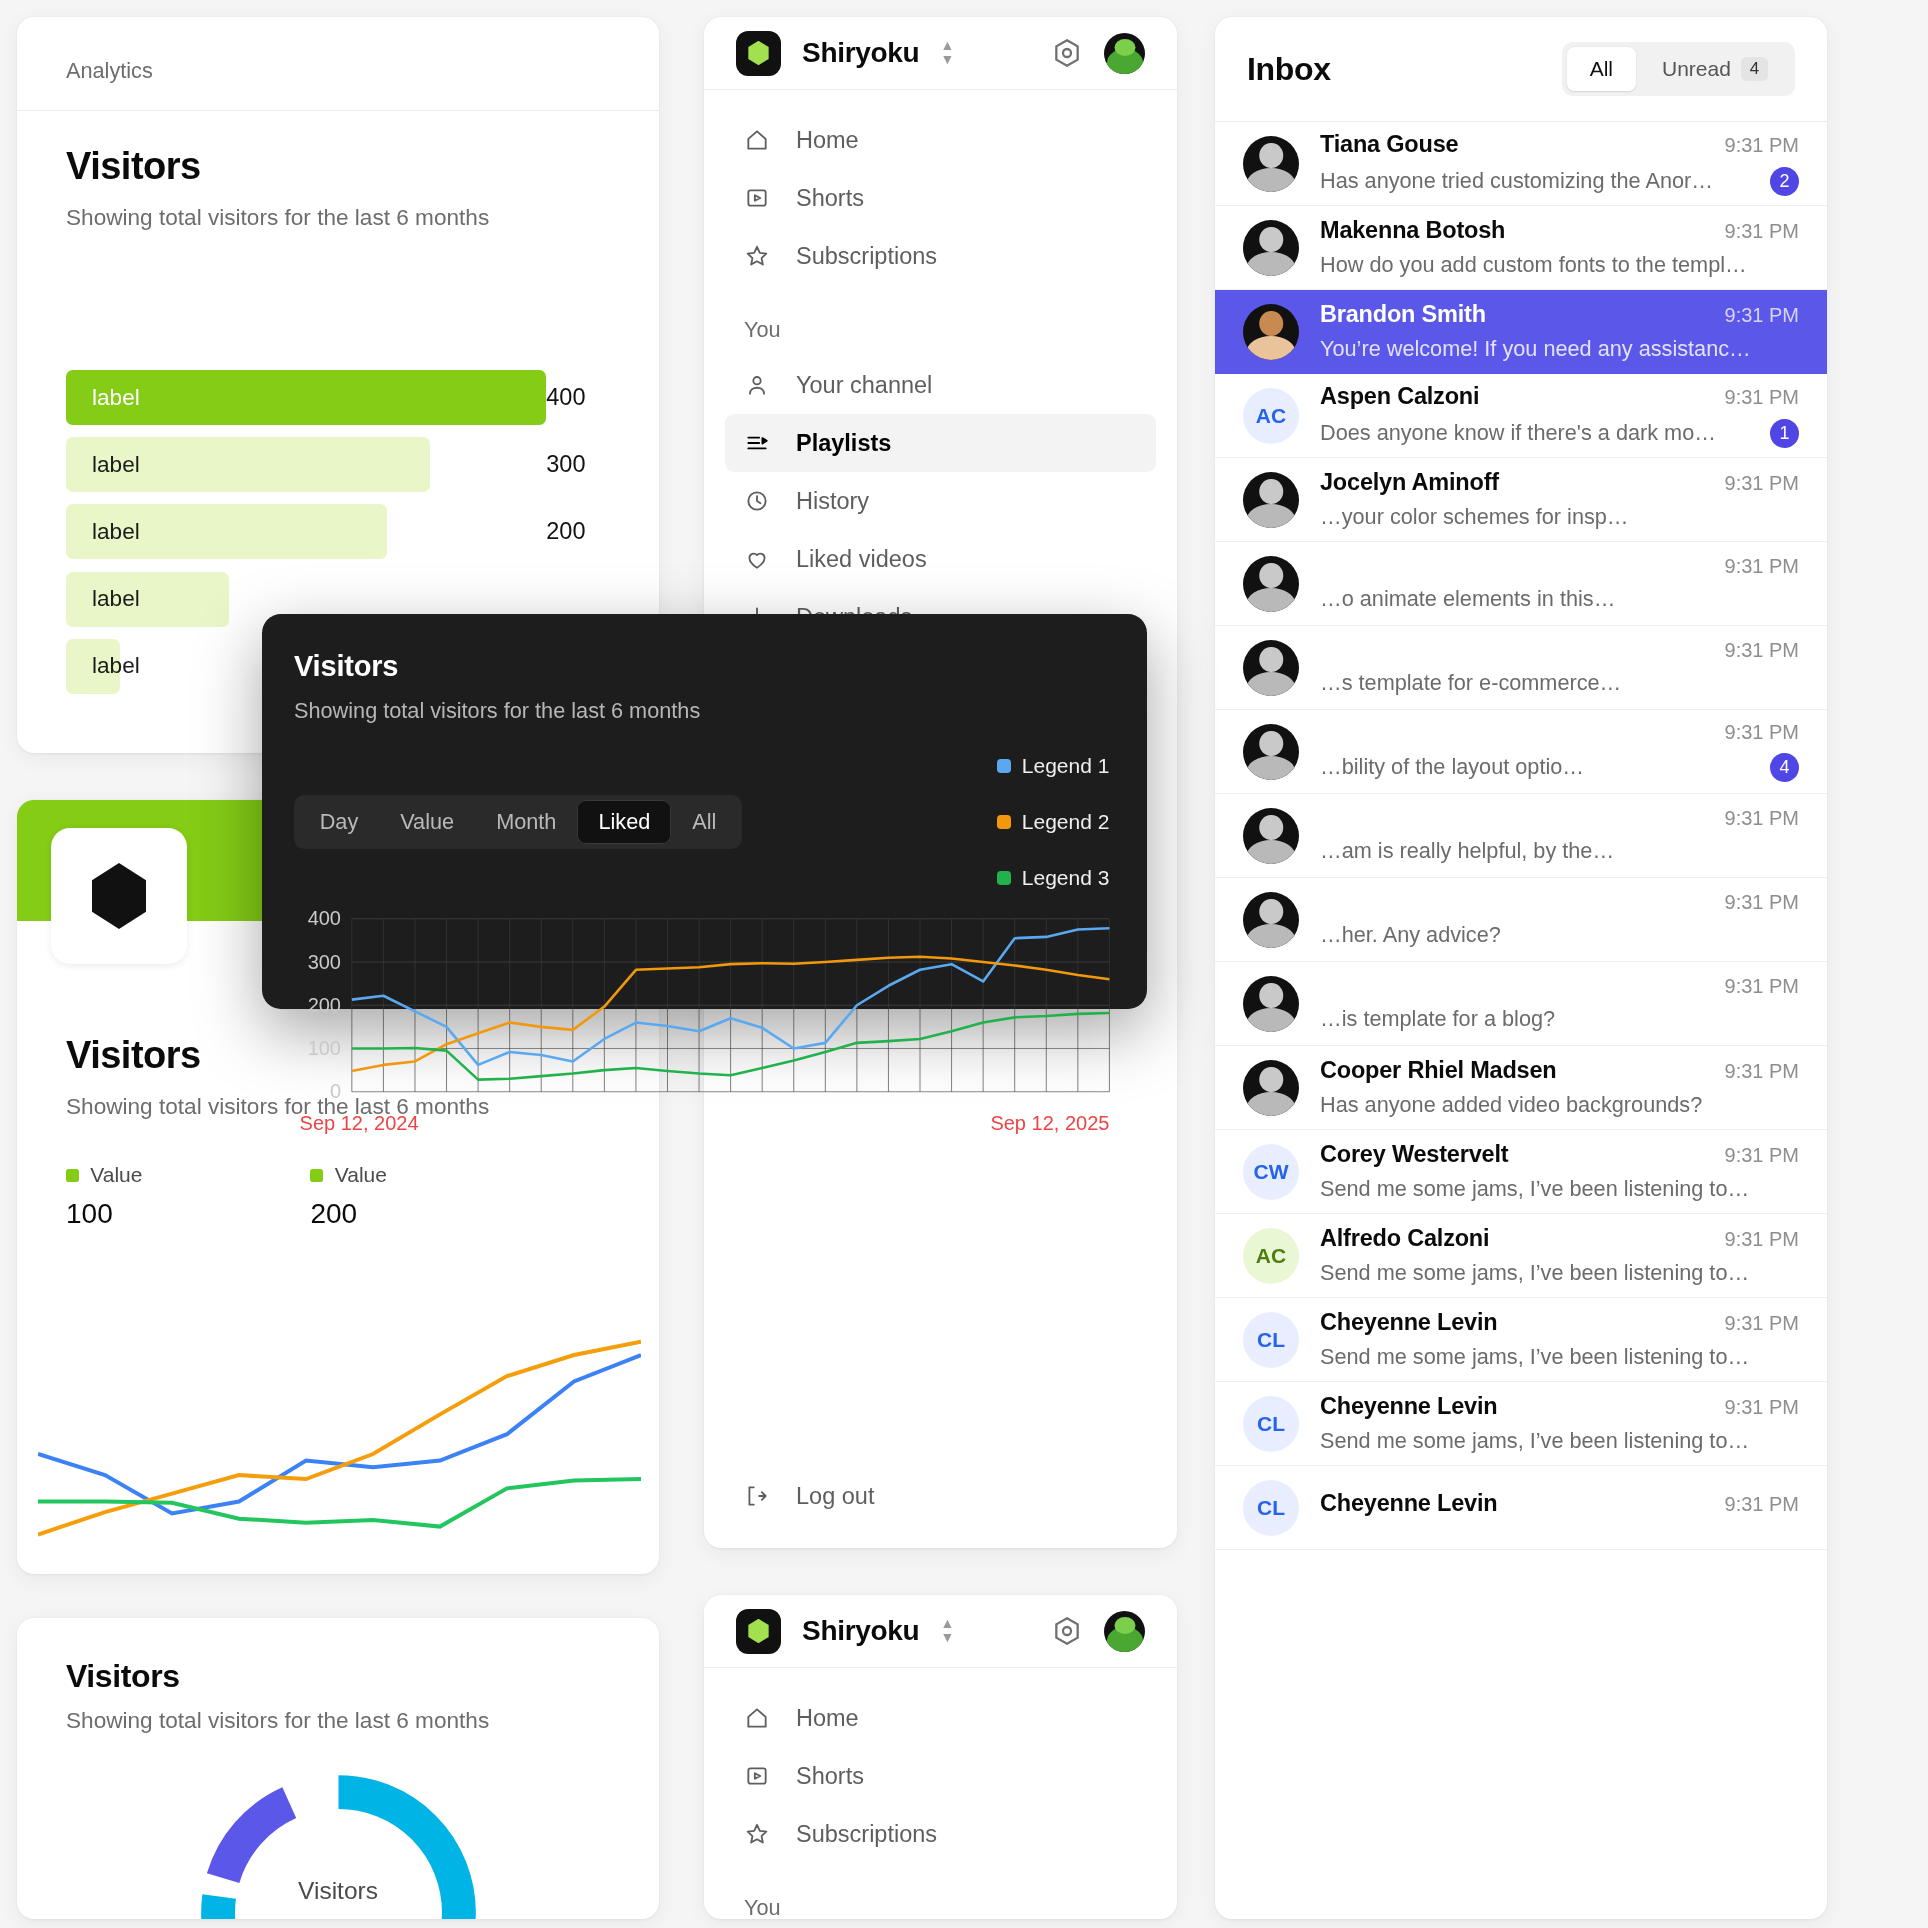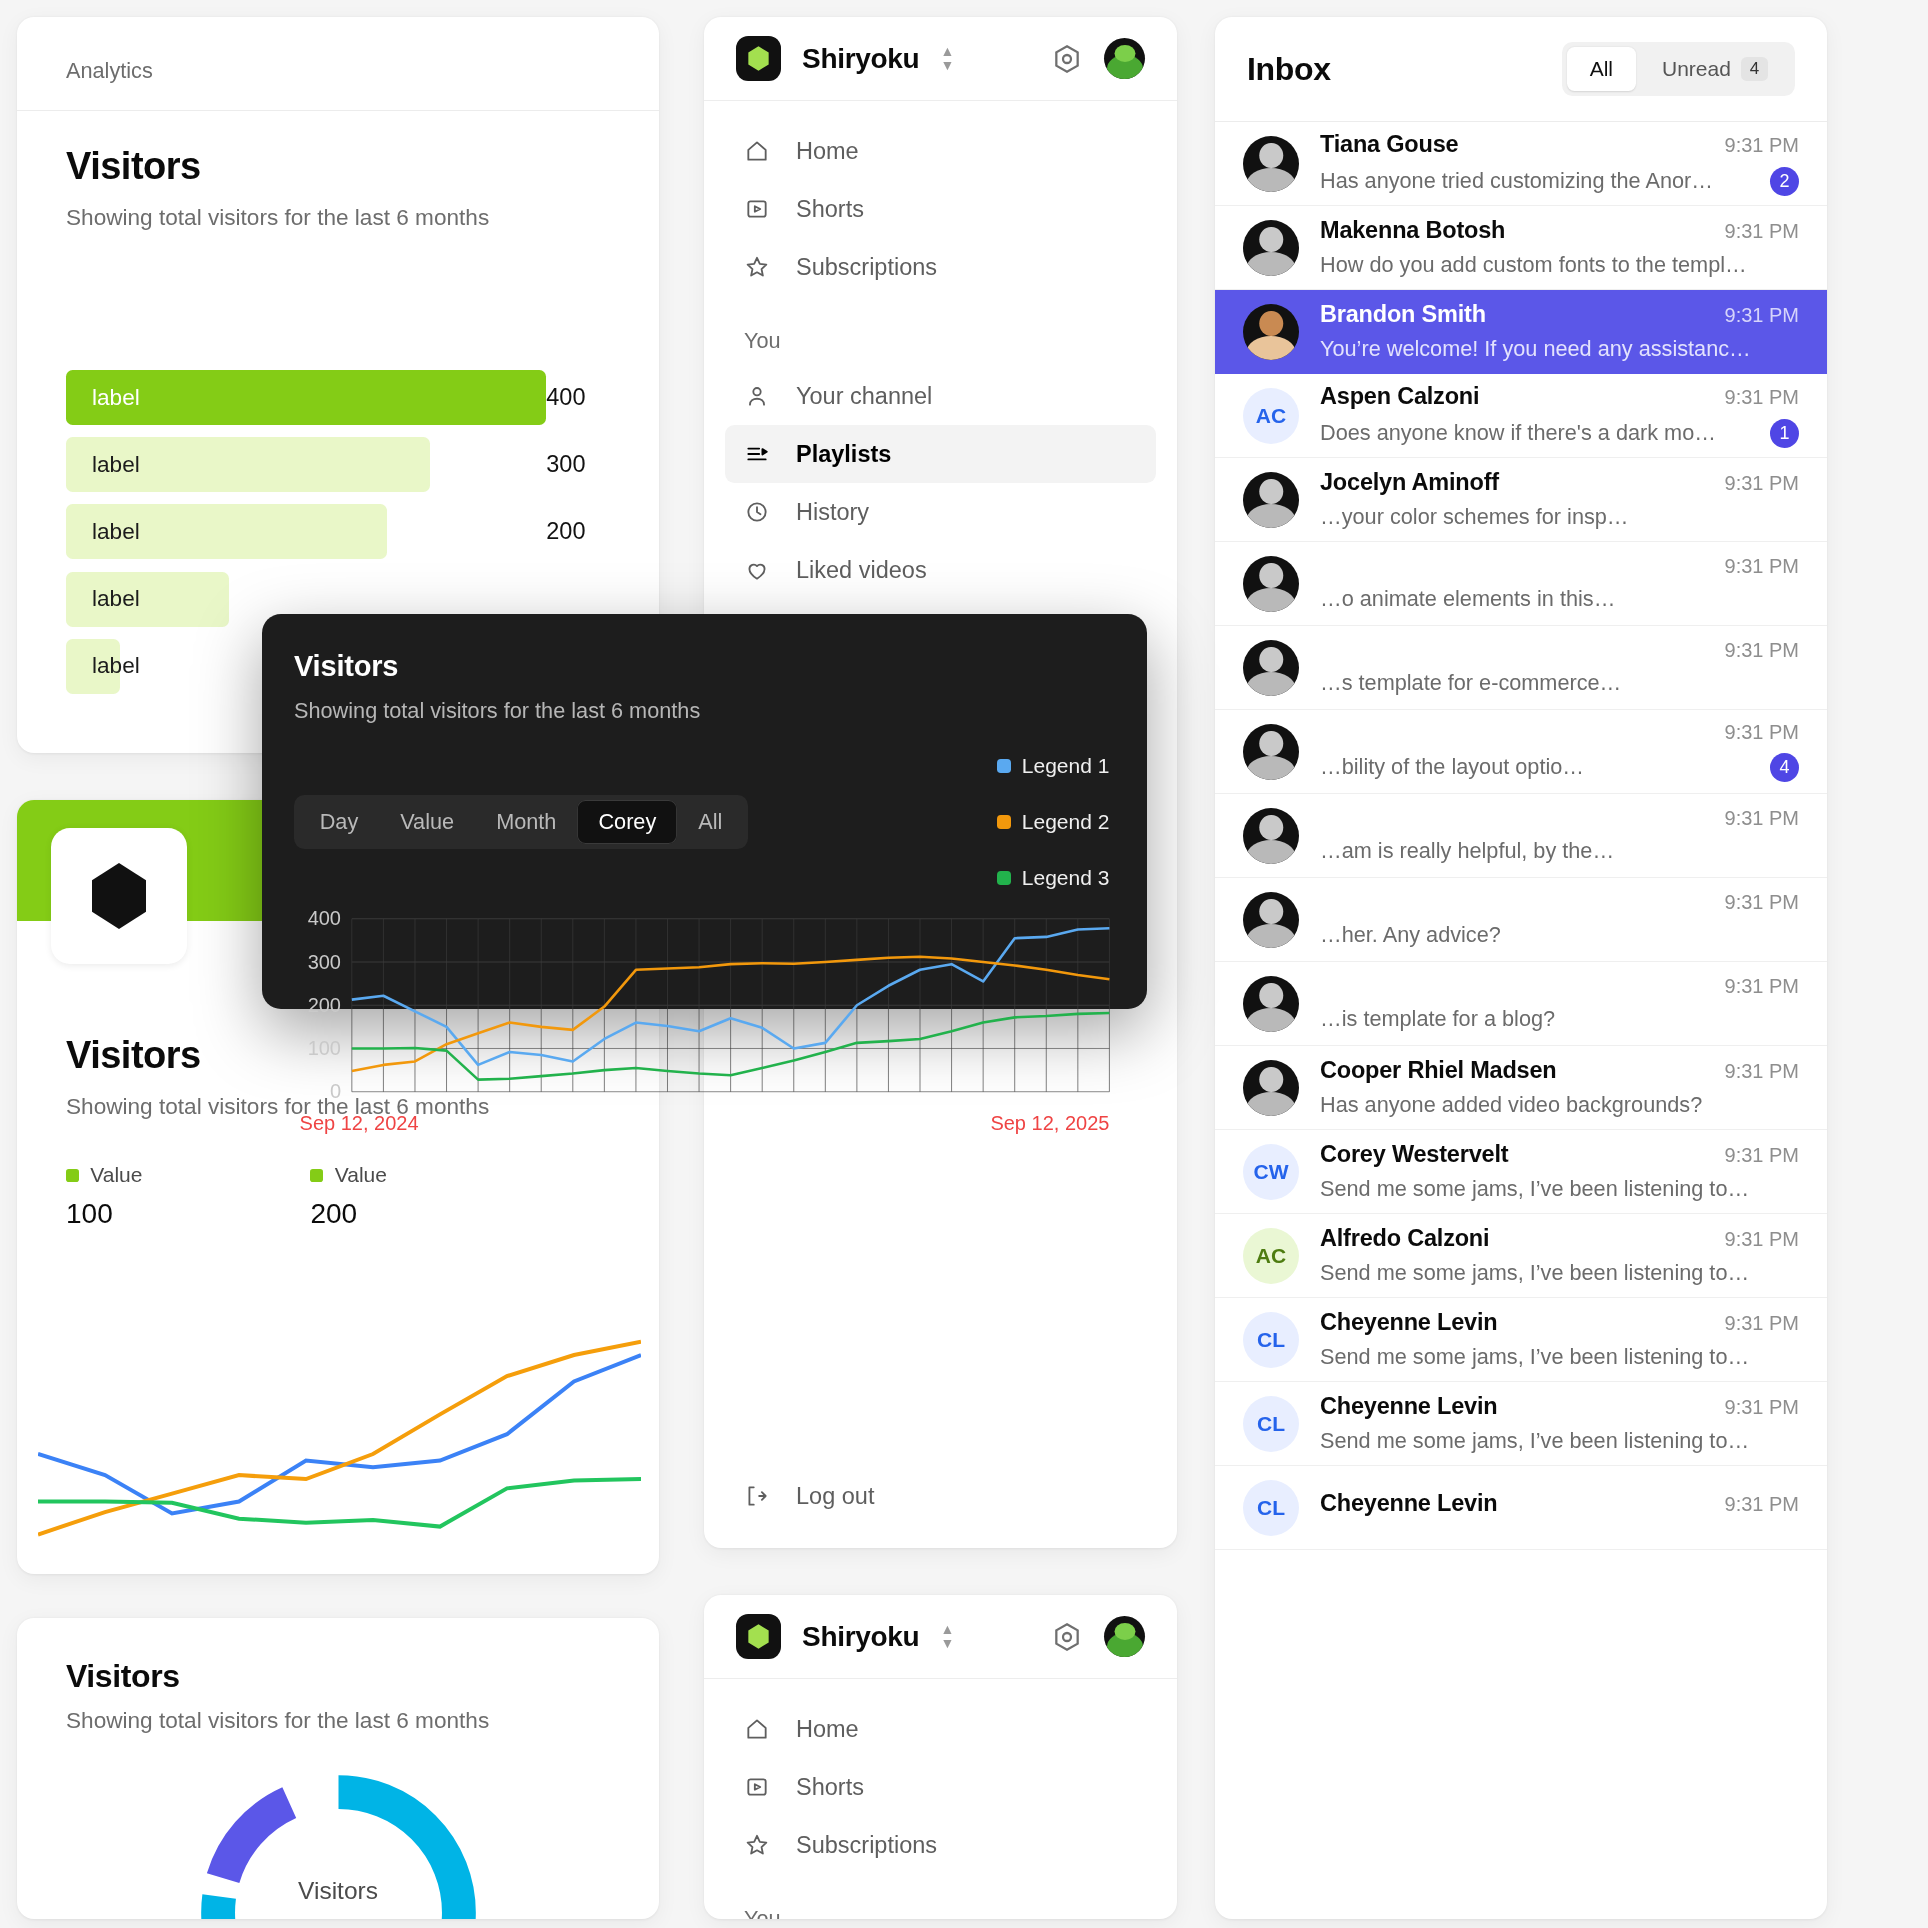--- a/index.html
+++ b/index.html
@@ -70,21 +70,21 @@
     align-items: center; justify-content: center; padding-top: 7.5px;
   }
   .donut-center .dc-lab { font-size: 24.5px; color: #4b4b4b; }
   .donut-center .dc-val { font-size: 40px; font-weight: 700; color: #0b0b0b; margin-top: 5.6px; }
 
   
   #sidebar-top { left: 704px; top: 17px; width: 473px; height: 1531px; }
   #sidebar-bottom { left: 704px; top: 1595px; width: 473px; height: 324px; }
   .sb-head {
     display: flex; align-items: center; gap: 21px;
-    padding: 28px 32px; border-bottom: 0.9px solid #ededed; height: 84px; justify-content: center;
+    padding: 28px 32px; border-bottom: 0.9px solid #ededed; height: 73px; justify-content: center;
   }
   .sb-logo { width: 45px; height: 45px; border-radius: 12.2px; background: #111;
              display: flex; align-items: center; justify-content: center; flex: 0 0 auto; }
   .sb-logo i { width: 22.6px; height: 24.5px; background: #a3e04f;
     clip-path: polygon(50% 0%, 95% 26%, 95% 74%, 50% 100%, 5% 74%, 5% 26%); display:block; }
   .sb-name { font-size: 28px; font-weight: 700; color: #0b0b0b; letter-spacing: -0.3px; }
   .chev { display: flex; flex-direction: column; gap: 2.8px; color: #9a9a9a; font-size: 14px; line-height: .8; }
   .sb-actions { margin-left: auto; display: flex; align-items: center; gap: 21px; }
   .gear { width: 32px; height: 32px; color: #6f6f6f; }
   .avatar-frog { width: 41px; height: 41px; border-radius: 50%; background: #111;
@@ -592,21 +592,21 @@
   </div>
 
   <div id="modal">
     <div class="md-title">Visitors</div>
     <div class="md-sub">Showing total visitors for the last 6 months</div>
     <div class="md-controls">
       <div class="md-seg" id="md-ranges">
           <div class="t">Day</div>
           <div class="t">Value</div>
           <div class="t">Month</div>
-          <div class="t active">Corey</div>
+          <div class="t active">Liked</div>
           <div class="t">All</div>
         </div>
       <div class="md-legend" id="md-legend">
           <div class="lg">
             <i style="background:#5aa9f0"></i>
             <span>Legend 1</span>
           </div>
           <div class="lg">
             <i style="background:#f2980c"></i>
             <span>Legend 2</span>

